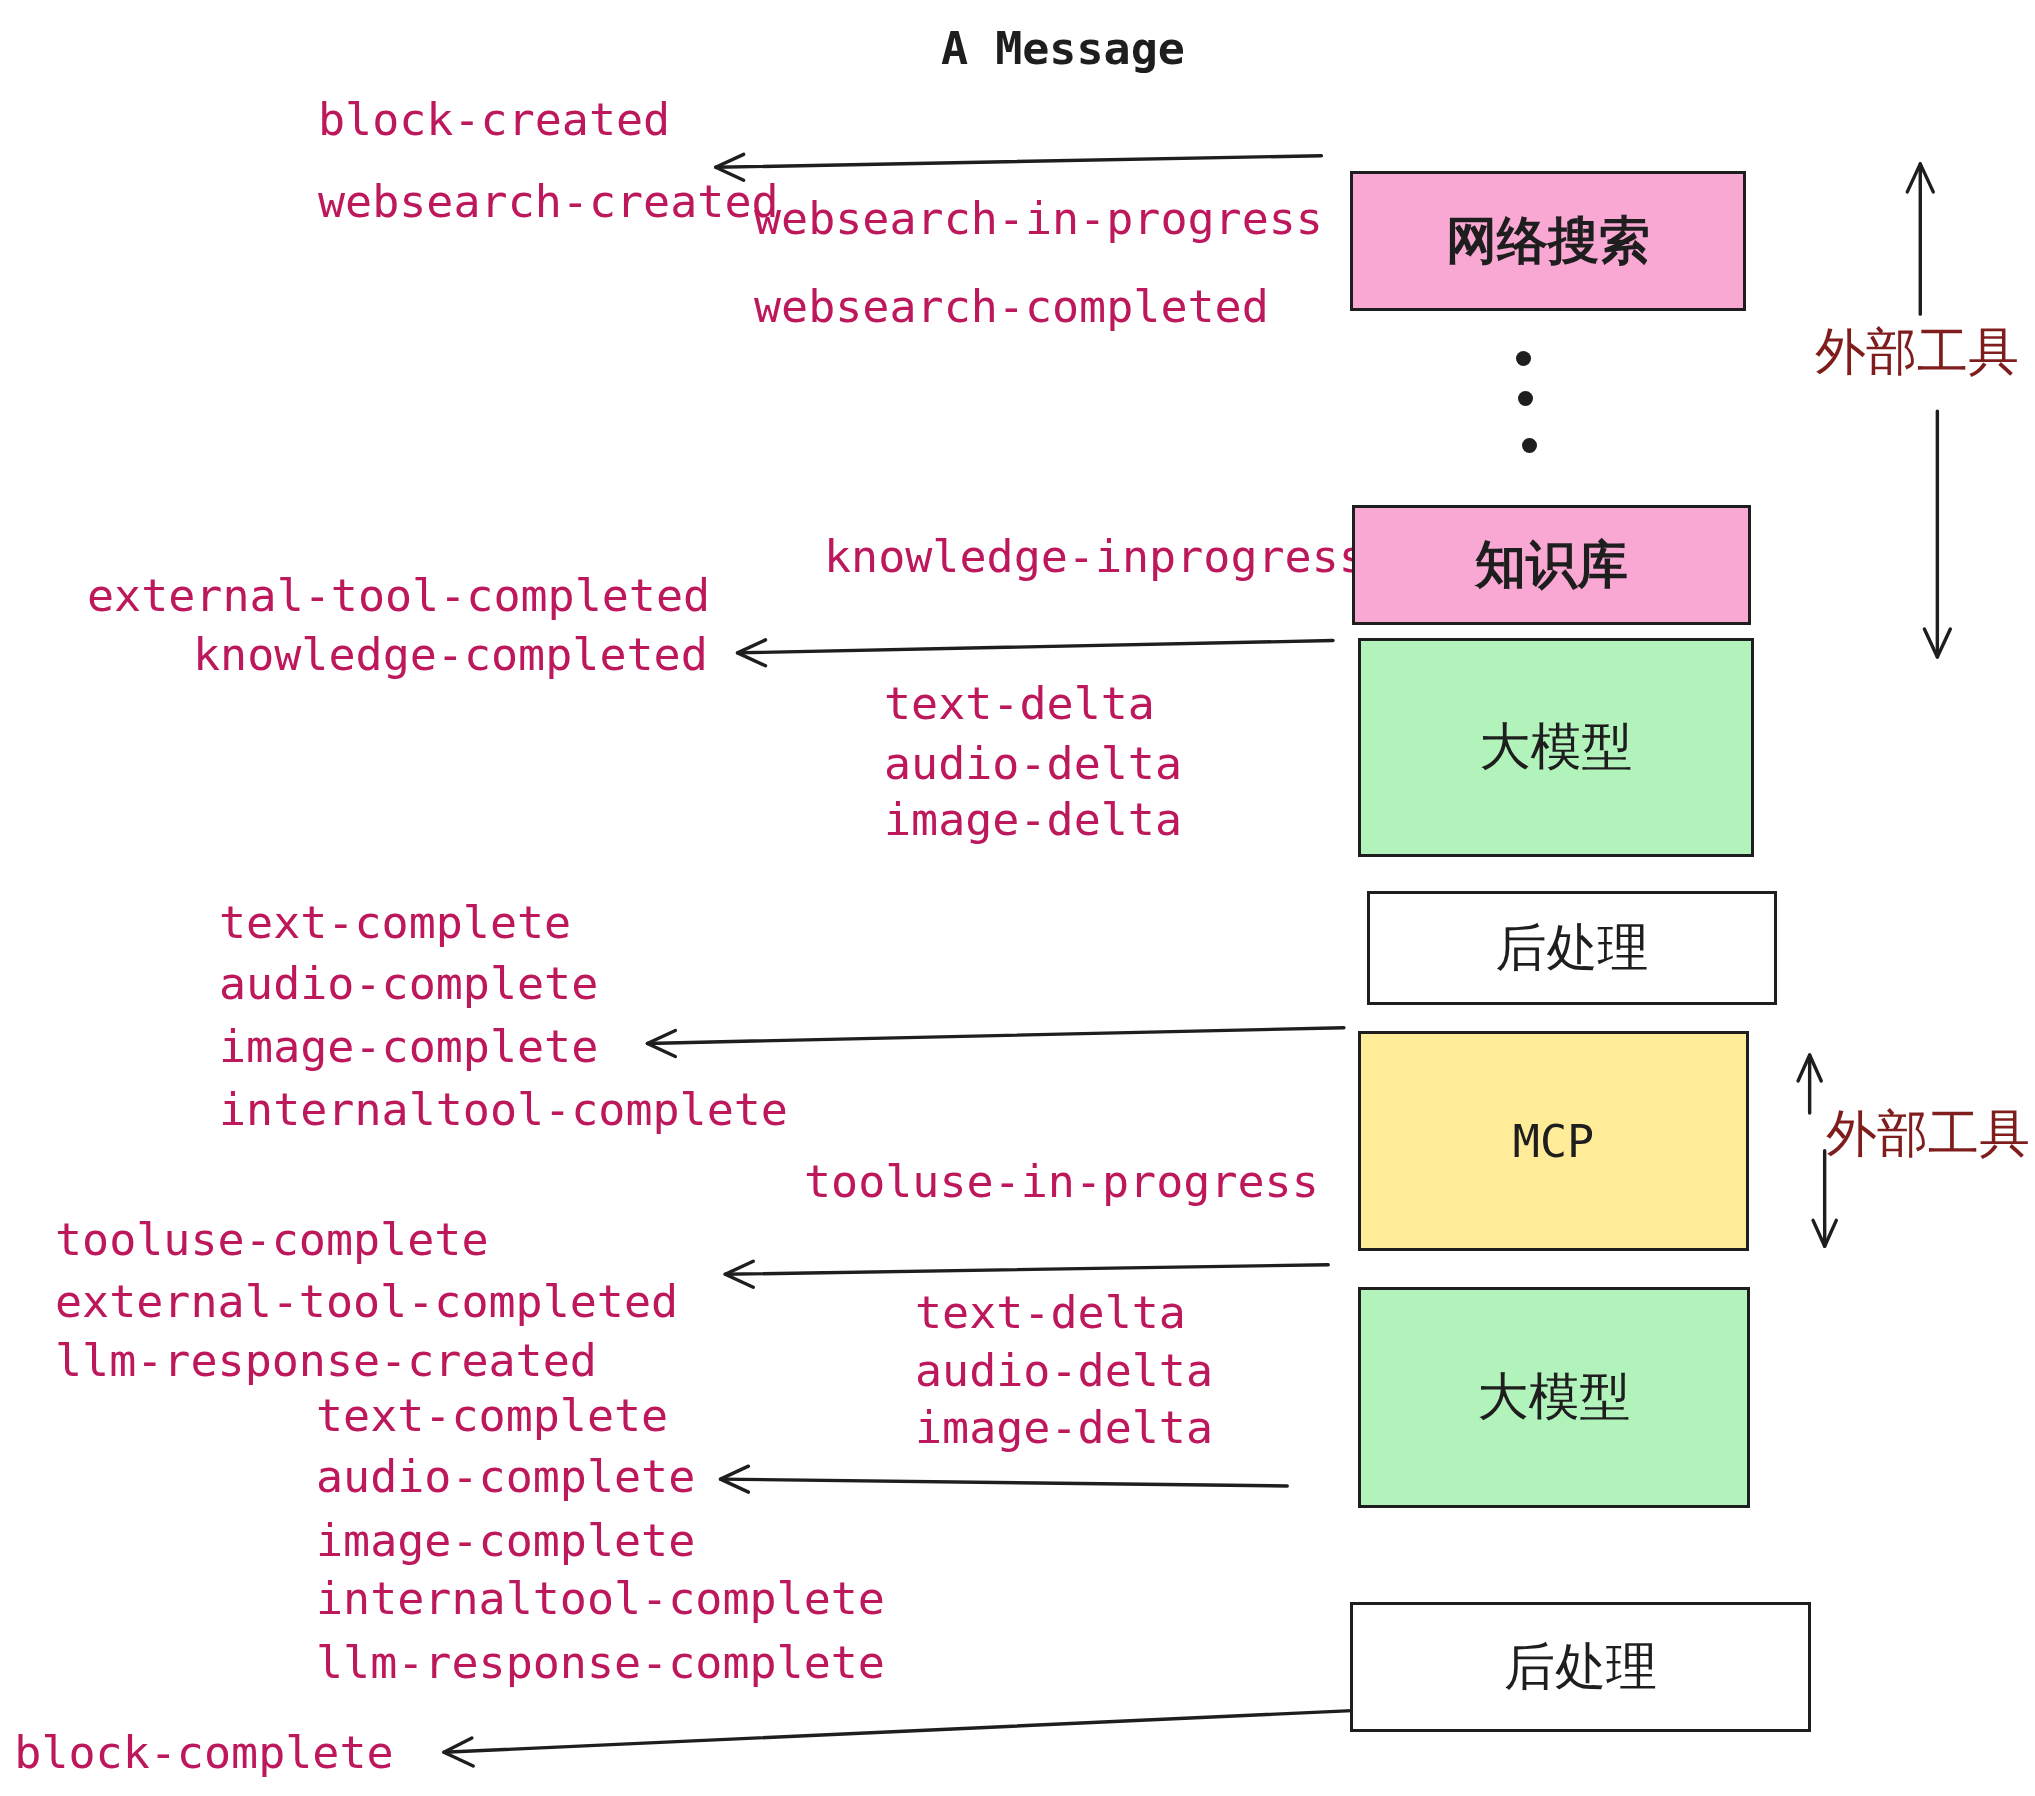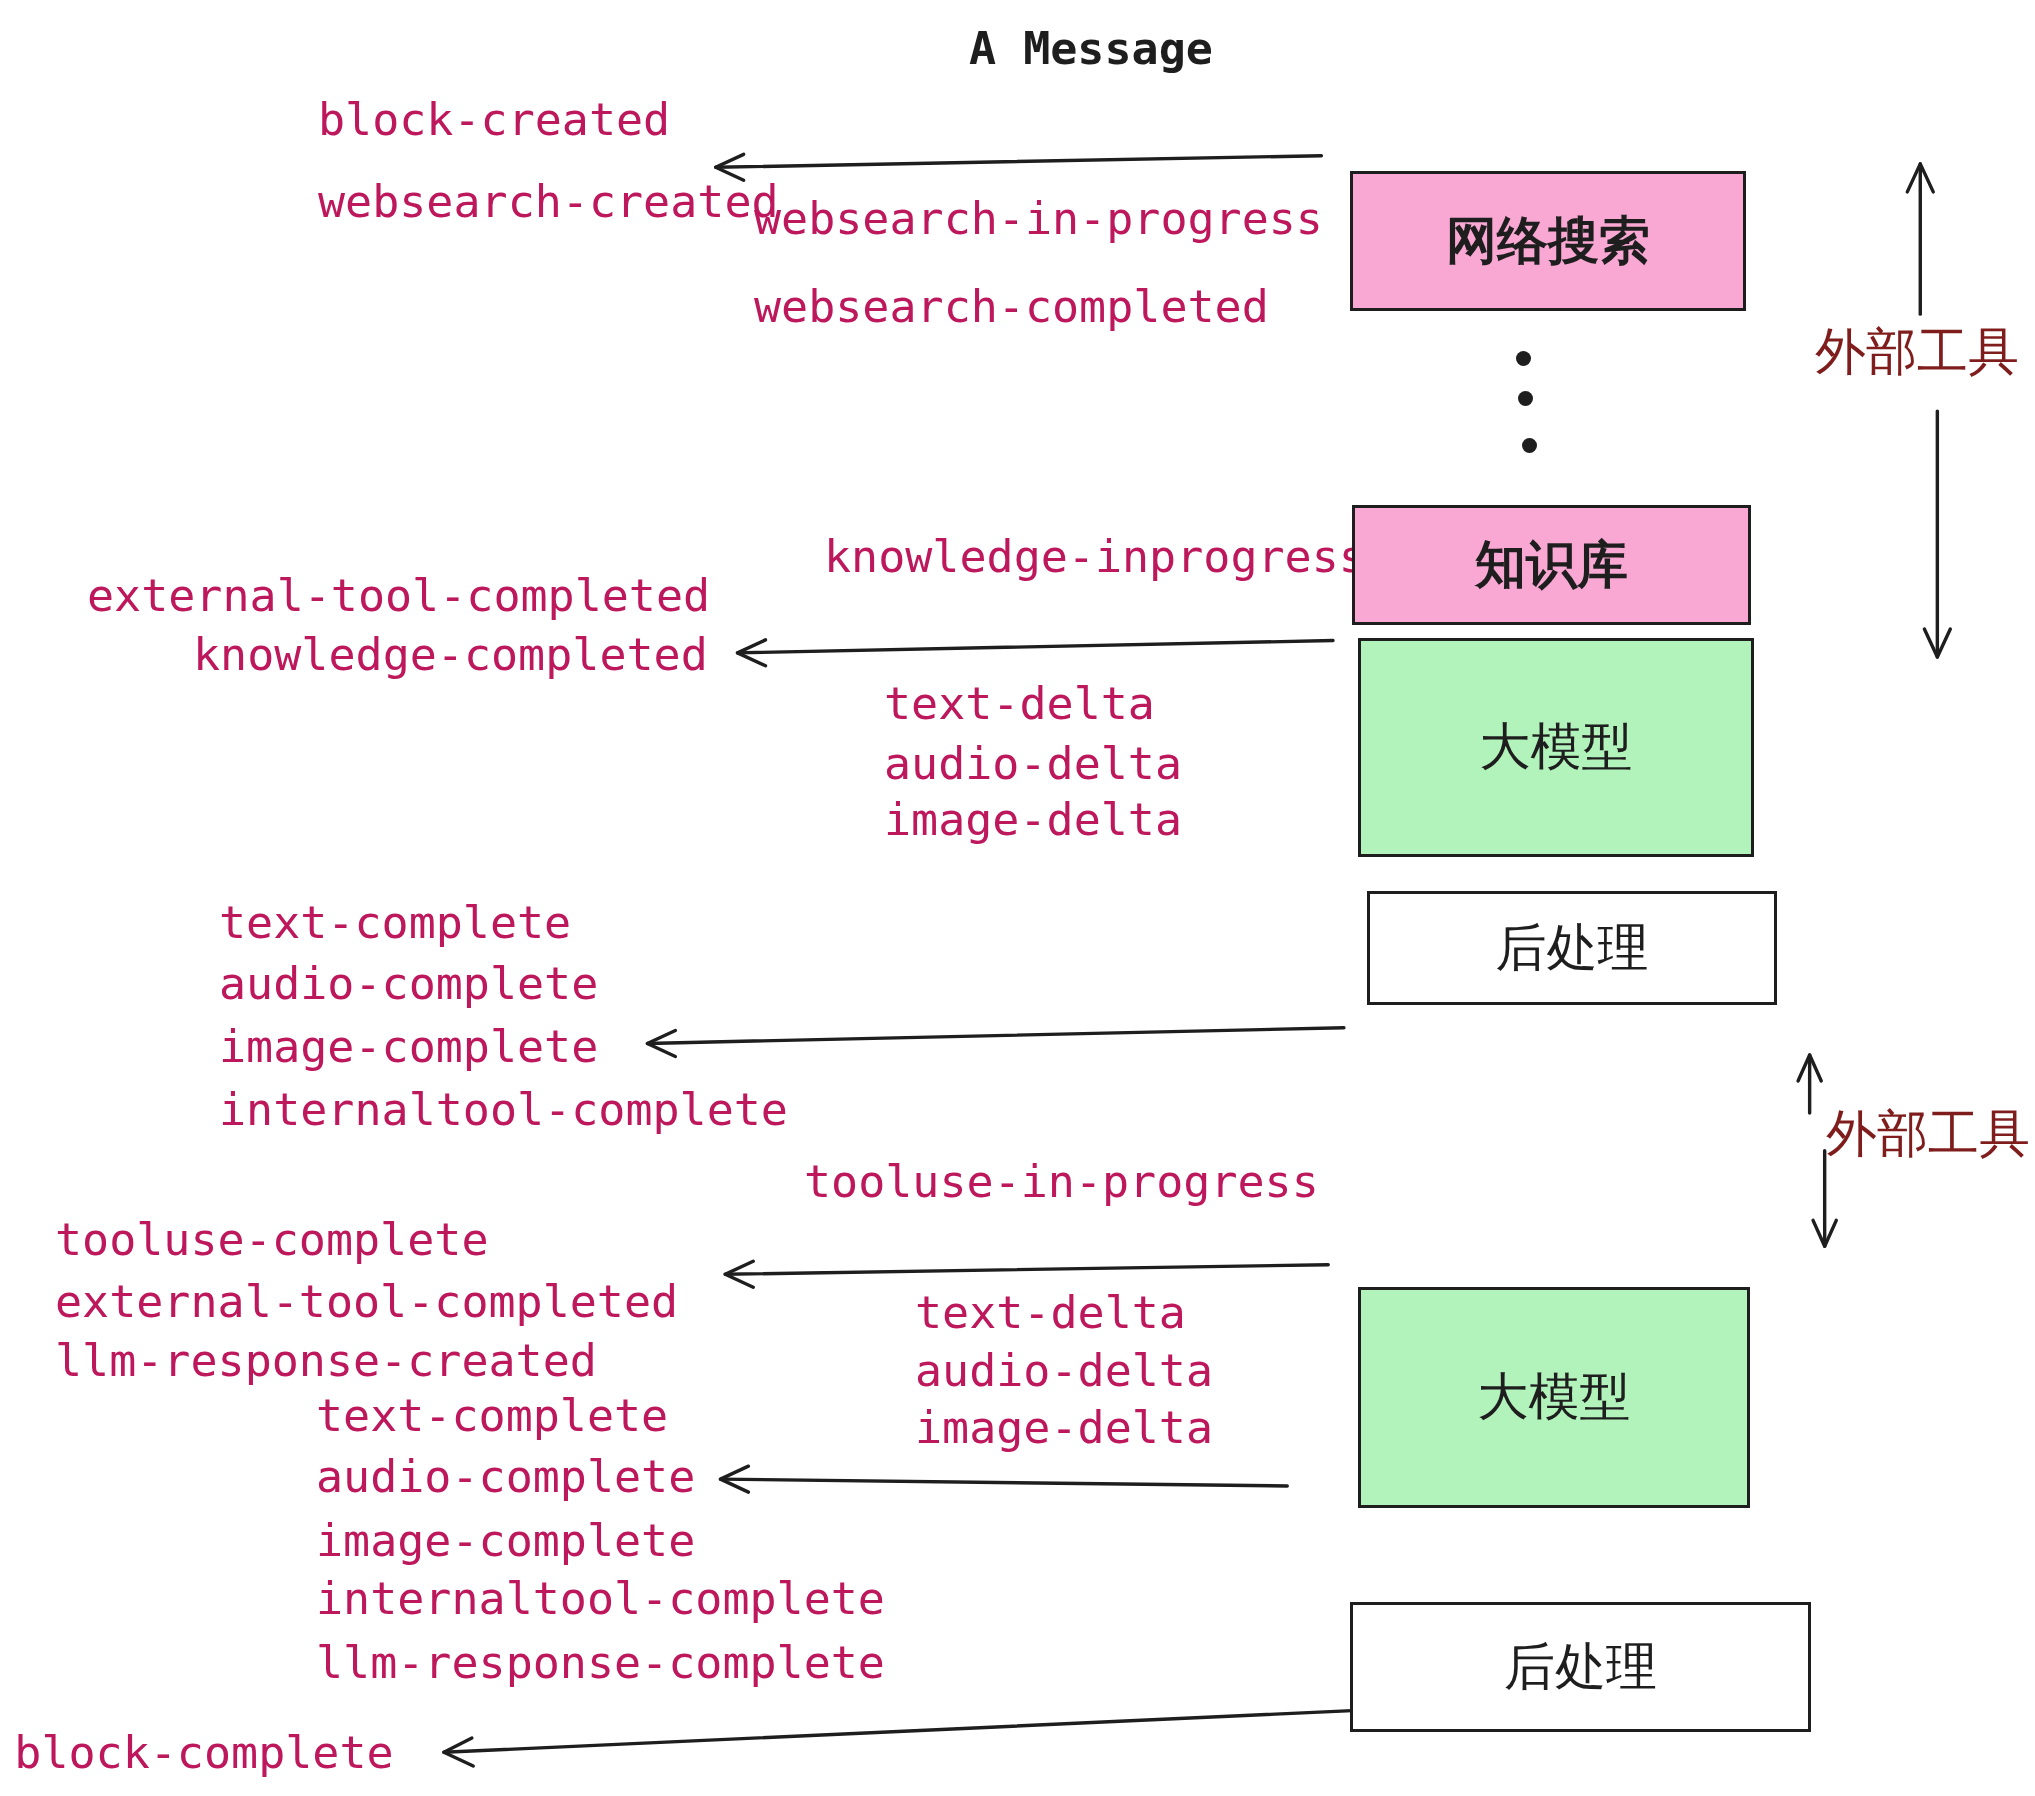--- a/index.html
+++ b/index.html
@@ -116,21 +116,21 @@
     <g>
       <path d="M2650,1630 L2650,1545"></path>
       <path d="M2633,1583 L2650,1545 L2667,1583"></path>
     </g>
     <g>
       <path d="M2672,1685 L2672,1825"></path>
       <path d="M2655,1787 L2672,1825 L2689,1787"></path>
     </g>
   </svg>
 
-  <div class="title" style="left:969px; top:20.5px;">A Message</div>
+  <div class="title" style="left:941px; top:20.5px;">A Message</div>
 
   <div class="ev" style="left:318px; top:92px;">block-created</div>
   <div class="ev" style="left:318px; top:174px;">websearch-created</div>
   <div class="ev" style="left:754px; top:191px;">websearch-in-progress</div>
   <div class="ev" style="left:754px; top:279px;">websearch-completed</div>
   <div class="ev" style="left:824px; top:529px;">knowledge-inprogress</div>
   <div class="ev" style="left:87px; top:568px;">external-tool-completed</div>
   <div class="ev" style="left:193px; top:627px;">knowledge-completed</div>
   <div class="ev" style="left:884px; top:676px;">text-delta</div>
   <div class="ev" style="left:884px; top:736px;">audio-delta</div>
@@ -168,20 +168,23 @@
   </div>
 
   <div class="box box-green" style="left:1358px; top:638px; width:396px; height:219px;">
     <span class="box-label-cn">大模型</span>
   </div>
 
   <div class="box box-white" style="left:1367px; top:891px; width:410px; height:114px;">
     <span class="box-label-cn">后处理</span>
   </div>
 
+  <div class="box box-yellow" style="left:1358px; top:1031px; width:391px; height:220px;">
+    <span class="box-label-mono">MCP</span>
+  </div>
 
   <div class="box box-green" style="left:1358px; top:1287px; width:392px; height:221px;">
     <span class="box-label-cn">大模型</span>
   </div>
 
   <div class="box box-white" style="left:1350px; top:1602px; width:461px; height:130px;">
     <span class="box-label-cn">后处理</span>
   </div>
 
   <div class="ann" style="left:1815px; top:321px;">外部工具</div>

